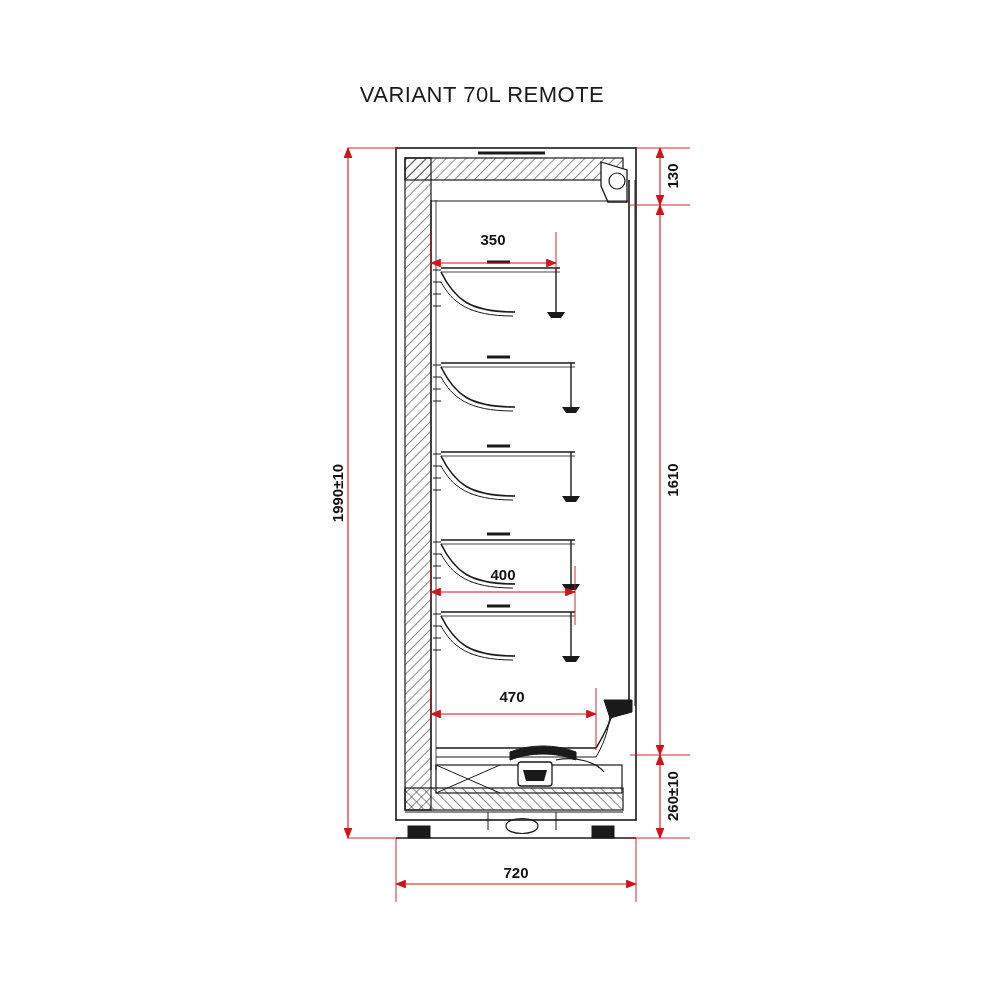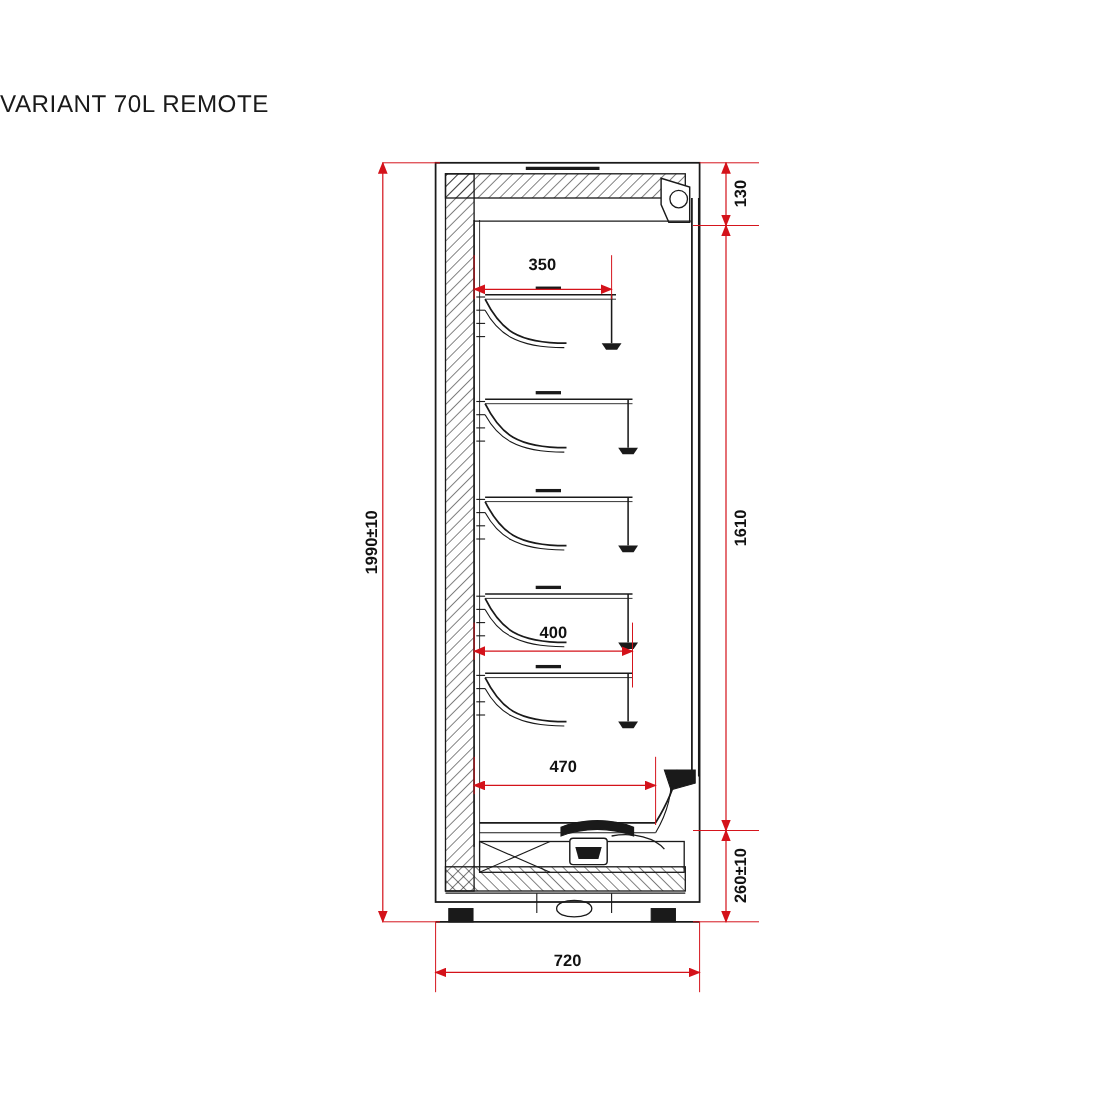--- a/index.html
+++ b/index.html
@@ -17,20 +17,21 @@
     position: relative;
     width: 1000px;
     height: 1000px;
     background: #ffffff;
   }
   #title {
     position: absolute;
     top: 82px;
     left: 0;
     width: 964px;
+    text-align: center;
     font-size: 22px;
     letter-spacing: 0.5px;
     color: #1a1a1a;
     font-family: "Liberation Sans", sans-serif;
   }
   svg#drawing {
     position: absolute;
     top: 0;
     left: 0;
   }

